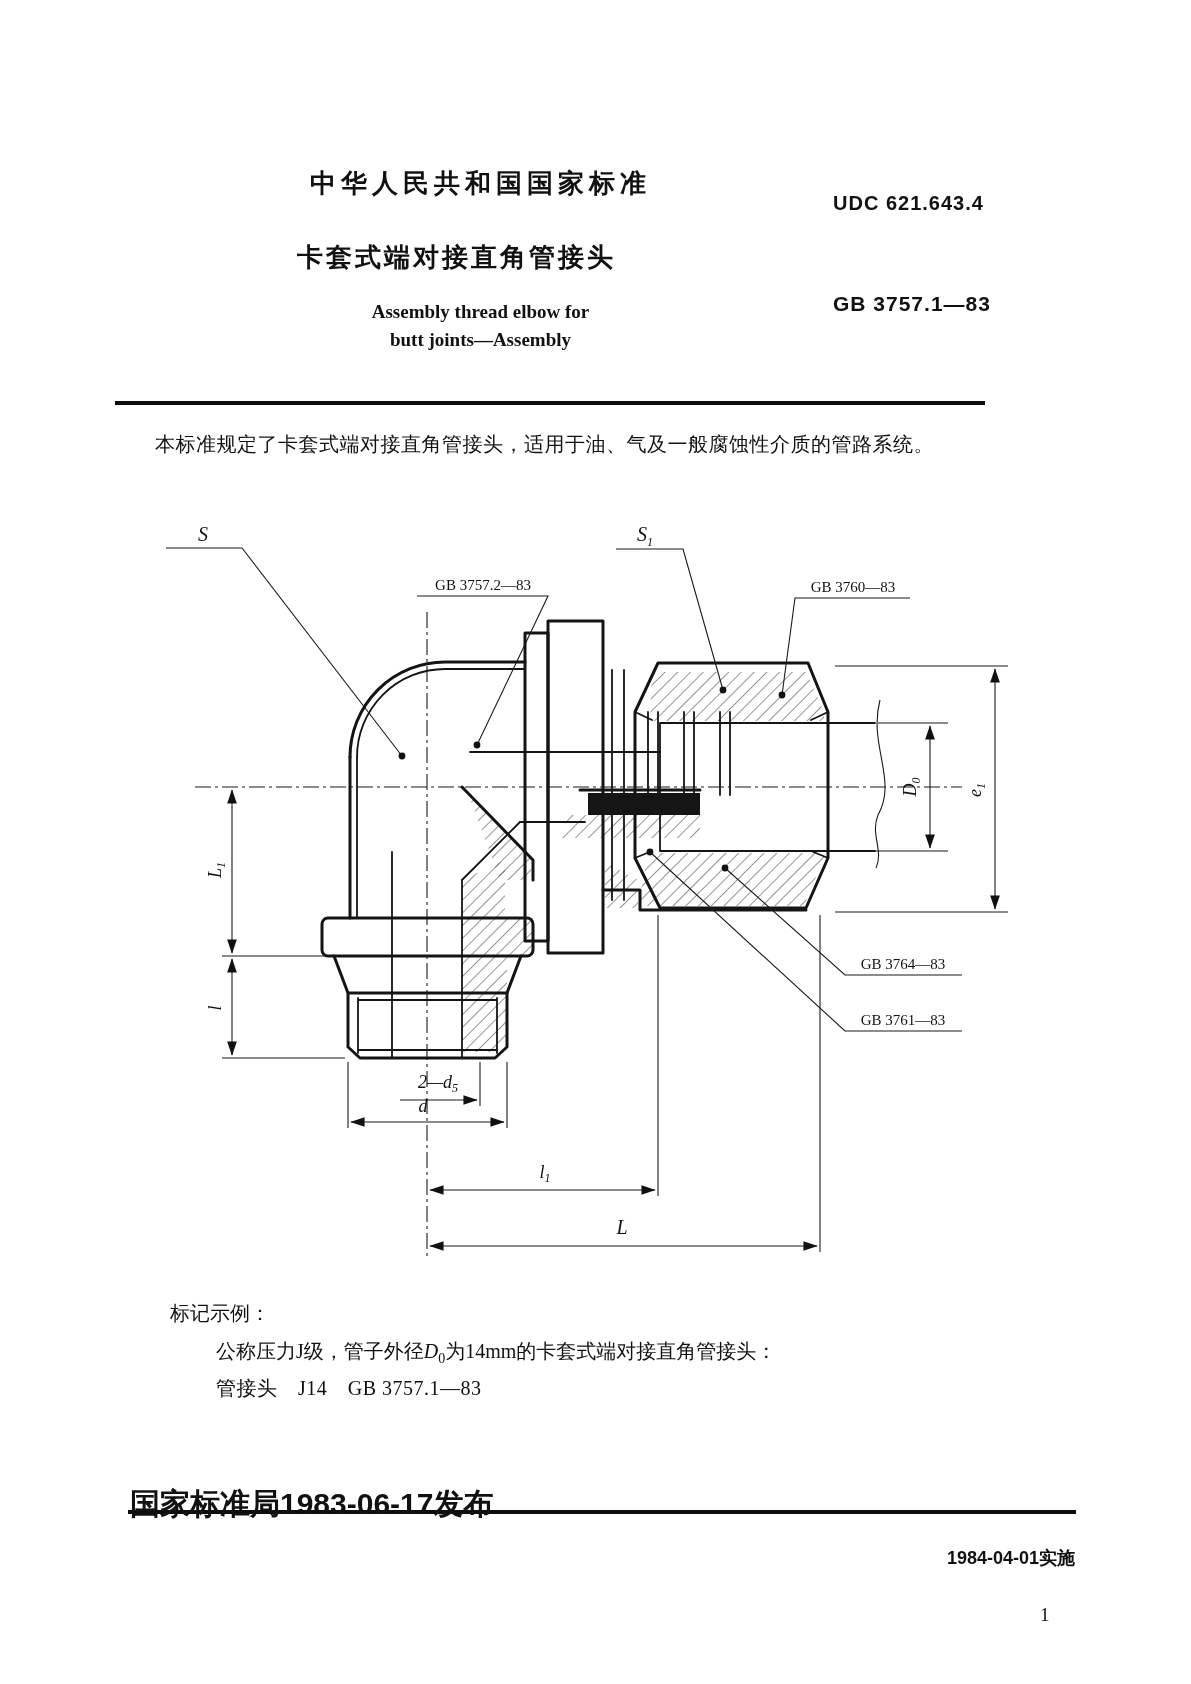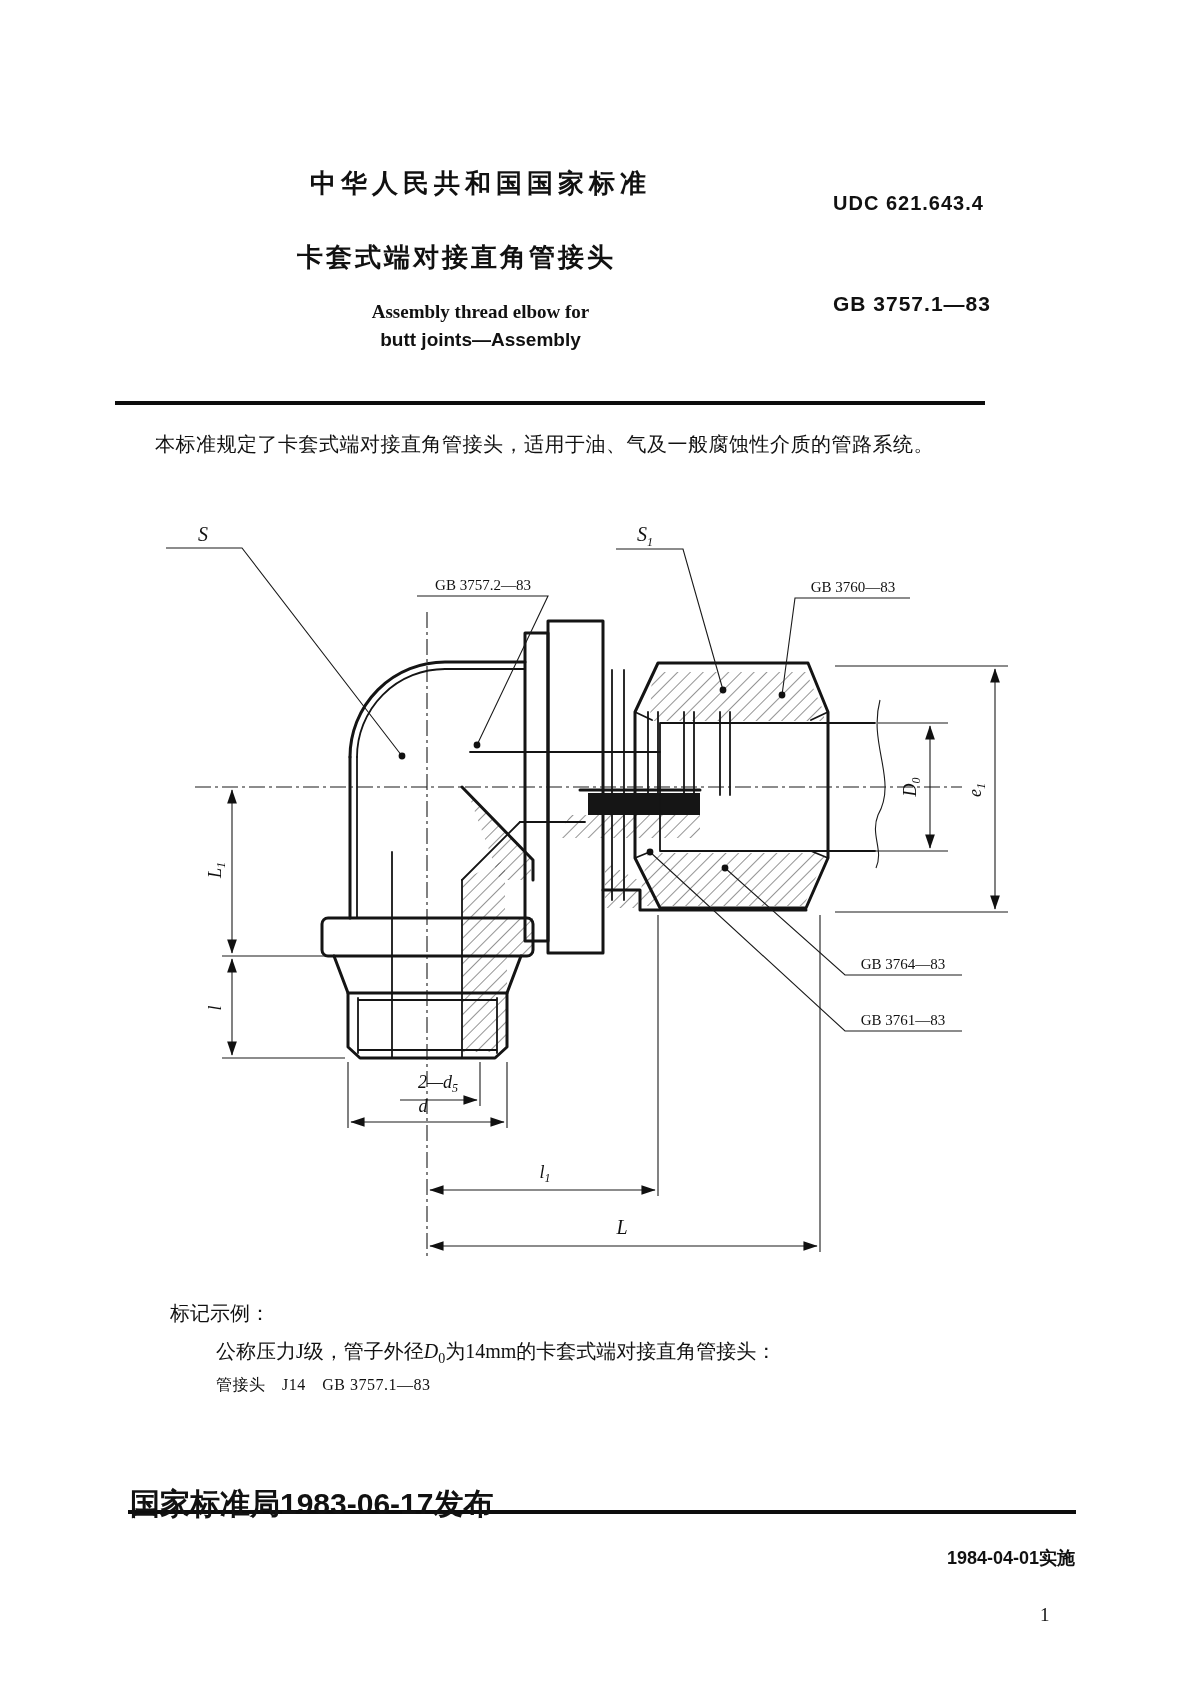--- a/index.html
+++ b/index.html
@@ -10,26 +10,26 @@
   }
   .abs{position:absolute;white-space:nowrap;}
   .cn-head{font-family:"Liberation Sans","DejaVu Sans",sans-serif;font-weight:bold;}
   #org-line{left:310px;top:166px;font-size:26px;letter-spacing:5px;}
   #udc{left:833px;top:192px;font-size:20px;letter-spacing:1px;}
   #title-cn{left:297px;top:240px;font-size:26px;letter-spacing:3px;}
   #std-no{left:833px;top:252px;font-size:21px;letter-spacing:1px;margin-top:40px;}
   #en1{left:358px;top:301px;width:245px;text-align:center;font-size:19px;font-weight:bold;
        font-family:"Liberation Serif","DejaVu Serif",serif;}
   #en2{left:358px;top:329px;width:245px;text-align:center;font-size:19px;font-weight:bold;
-       font-family:Liberation Sans, sans-serif;}
+       font-family:Liberation Serif, serif;}
   #rule-top{left:115px;top:401px;width:870px;height:4px;background:#0d0d0d;}
   #intro{left:155px;top:431px;font-size:20px;letter-spacing:0.5px;}
   #example-label{left:170px;top:1300px;font-size:20px;}
   #example-line1{left:216px;top:1338px;font-size:20px;}
-  #example-line2{left:216px;top:1375px;font-size:16px;letter-spacing:0.5px;}
+  #example-line2{left:216px;top:1375px;font-size:20px;letter-spacing:0.5px;}
   .ital{font-style:italic;font-family:"Liberation Serif","DejaVu Serif",serif;}
   sub{font-size:70%;}
   #rule-bottom{left:128px;top:1510px;width:948px;height:4px;background:#0d0d0d;}
   #footer-issued{left:130px;top:1484px;font-size:30px;}
   #footer-impl{right:116px;top:1546px;font-size:18px;}
   #page-num{left:1040px;top:1604px;font-size:19px;font-family:"Liberation Serif",serif;}
   svg{position:absolute;left:0;top:0;}
   
   .hv{stroke:#141414;stroke-width:3;fill:none;stroke-linejoin:round;stroke-linecap:round;}
   .md{stroke:#141414;stroke-width:1.8;fill:none;stroke-linecap:round;}

